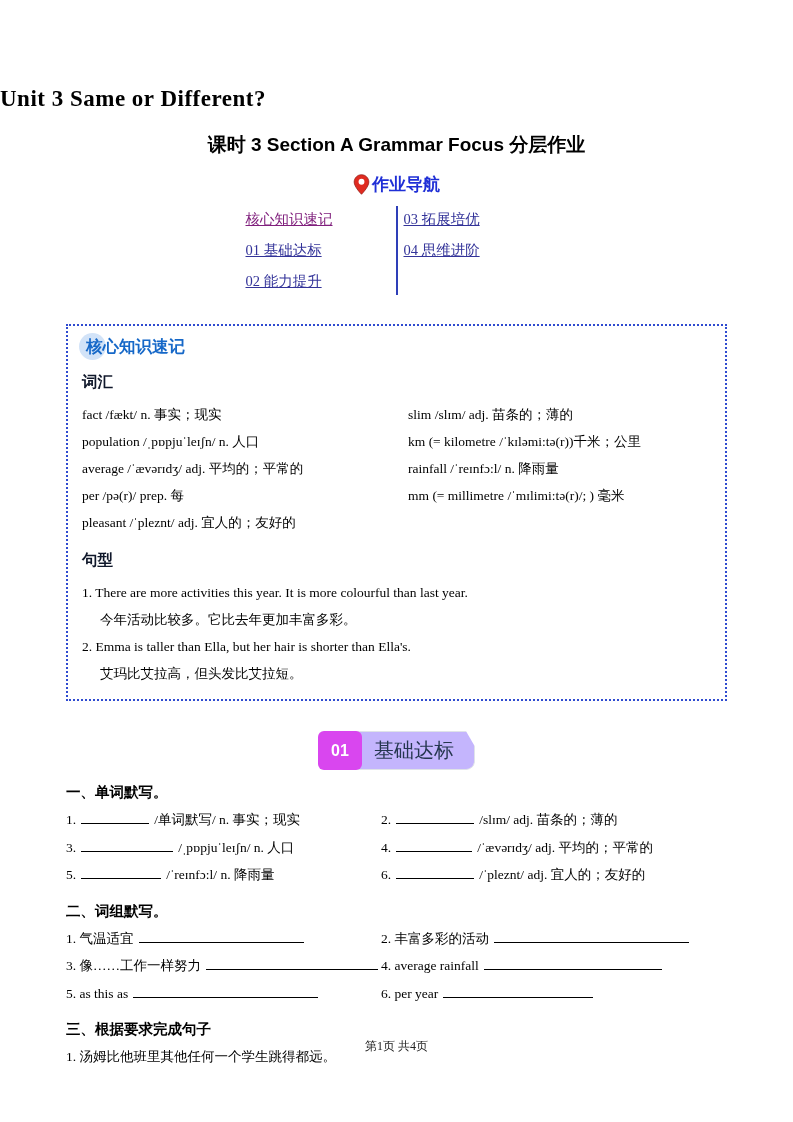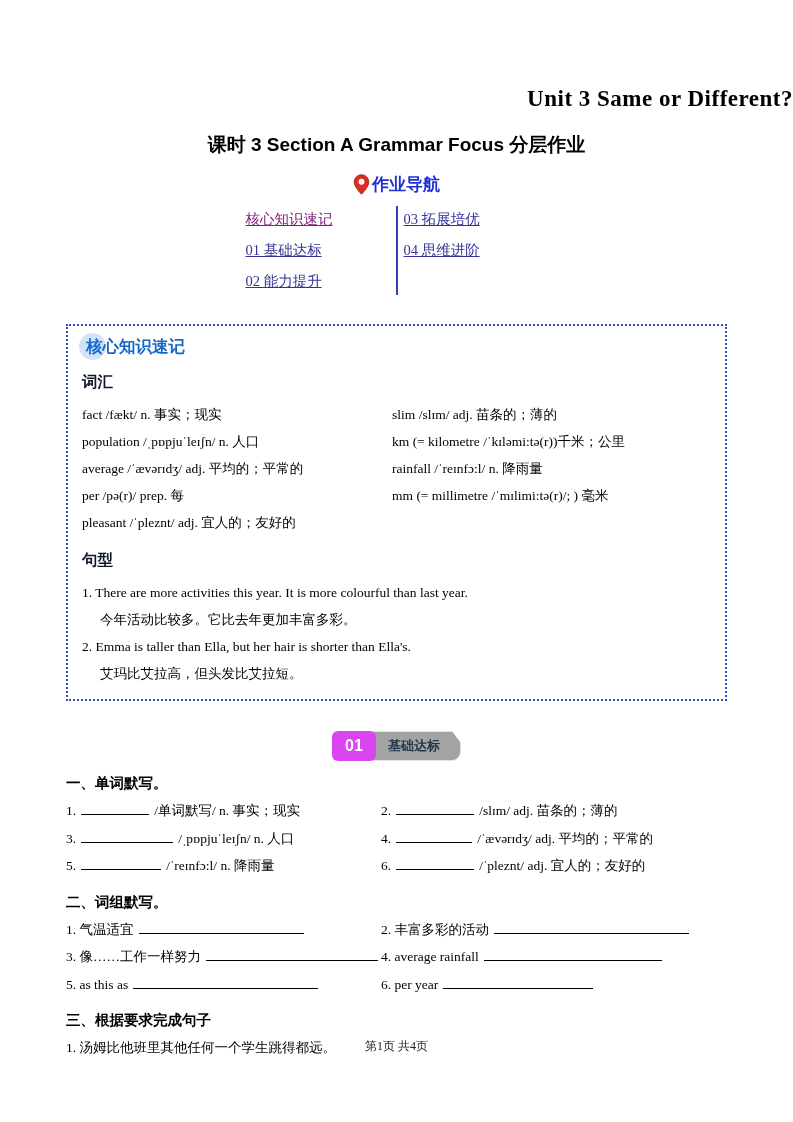--- a/index.html
+++ b/index.html
@@ -5,21 +5,21 @@
   * { margin:0; padding:0; box-sizing:border-box; }
   html,body { background:#ffffff; }
   body {
     width:793px; height:1122px; margin:0 auto; position:relative;
     font-family:"Liberation Serif", serif; color:#000; overflow:hidden;
   }
   .page { width:793px; height:1122px; position:relative; padding-top:86px; }
 
   
   .doc-title {
-    text-align:right; font-size:23px; font-weight:bold;
+    text-align:left; font-size:23px; font-weight:bold;
     font-family:"Liberation Serif", serif; letter-spacing:.5px;
   }
   .doc-subtitle {
     text-align:center; font-size:19px; font-weight:bold; margin-top:20px;
     font-family:"Liberation Sans","Liberation Serif",sans-serif;
   }
   .nav-title-row {
     display:flex; justify-content:center; align-items:center; gap:2px; margin-top:15px;
   }
   .nav-title {
@@ -53,40 +53,40 @@
   }
   .kbox-header::before {
     content:""; position:absolute; left:-7px; top:-3px; width:27px; height:27px;
     background:#d2e3f8; border-radius:50%; z-index:0;
   }
   .kbox-header span { position:relative; z-index:1; }
   .sub-head {
     font-family:"Liberation Sans",sans-serif; font-weight:bold;
     font-size:15.5px; color:#0f172a; margin-top:14px;
   }
-  .vocab-cols { display:flex; margin-top:8px; }
+  .vocab-cols { display:flex; margin-top:8px;gap:16px; }
   .vocab-col { display:flex; flex-direction:column; }
   .vocab-col.l { width:310px; }
   .vocab-col.r { flex:1; }
   .vocab-entry { font-size:13.5px; line-height:27px; white-space:nowrap; }
   .sent-block { margin-top:8px; }
   .sent-en { font-size:13.5px; line-height:27px; }
   .sent-zh { font-size:13.5px; line-height:27px; padding-left:18px; }
 
   
   .banner-row { display:flex; justify-content:center; margin-top:30px; }
   .banner { display:inline-flex; align-items:stretch; position:relative; }
   .banner-num {
     background:#d946ef; color:#fff; font-weight:bold; font-size:16px;
     font-family:"Liberation Sans",sans-serif;
     padding:5px 13px; border-radius:6px; position:relative; z-index:2;
     display:flex; align-items:center;
   }
   .banner-label {
-    background:#a3a3a3; color:#25364f; font-weight:bold; font-size:13px;
+    background:#c4b5fd; color:#25364f; font-weight:normal; font-size:20px;
     font-family:"Liberation Sans",sans-serif;
     padding:5px 20px 5px 22px; margin-left:-10px;
     border:1px solid #dfe3e8; border-left:none;
     border-radius:4px 9px 9px 4px;
     clip-path:polygon(0 0, calc(100% - 9px) 0, 100% 40%, 100% 100%, 0 100%);
     display:flex; align-items:center; z-index:1;
   }
 
   
   .ex { margin:0 66px; }

